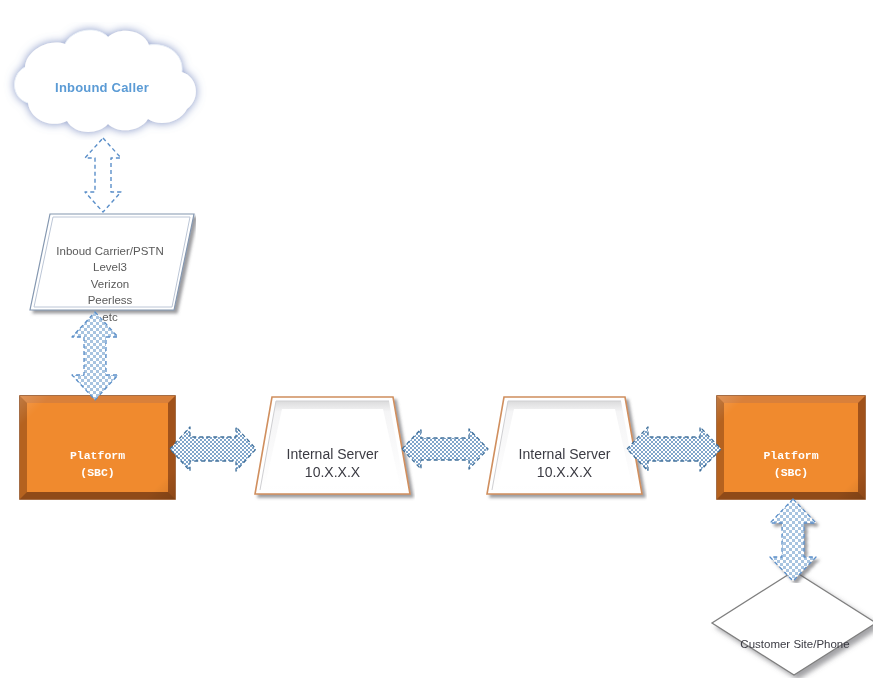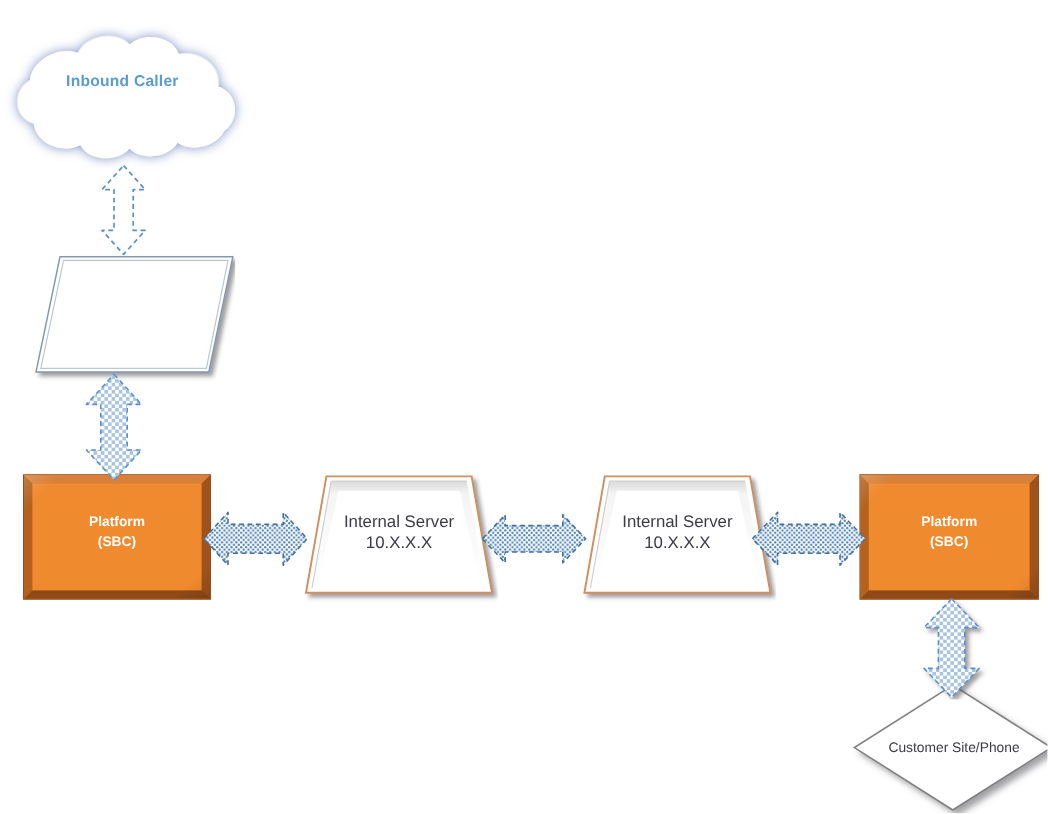--- a/index.html
+++ b/index.html
@@ -16,20 +16,21 @@
     width: 873px;
     height: 678px;
     background: #ffffff;
     overflow: hidden;
   }
   .node-label {
     position: absolute;
     text-align: center;
     pointer-events: none;
     white-space: pre-line;
+    margin-top: 20px;
   }
 
   
   #cloud-shape {
     position: absolute;
     left: 2px;
     top: 22px;
     width: 205px;
     height: 118px;
   }
@@ -80,20 +81,21 @@
       linear-gradient(315deg, rgba(0,0,0,0.12) 0%, rgba(0,0,0,0) 12%);
     pointer-events: none;
   }
   #platform-left  { left: 20px;  top: 396px; width: 155px; height: 103px; }
   #platform-right { left: 717px; top: 396px; width: 148px; height: 103px; }
   .platform-label {
     font-size: 11.5px;
     font-weight: bold;
     color: #ffffff;
     line-height: 17px;
+    font-family: Liberation Mono, monospace;
   }
   #platform-left-label  { left: 20px;  top: 427px; width: 155px; }
   #platform-right-label { left: 717px; top: 427px; width: 148px; }
 
   
   .trapezoid-shape {
     position: absolute;
     width: 165px;
     height: 110px;
     top: 392px;
@@ -196,20 +198,25 @@
              M26 81 C9 76 8 53 23 45"></path>
   </svg>
   <div class="node-label" id="cloud-label">Inbound Caller</div>
 
   <svg id="carrier-shape" viewBox="0 0 168 108">
     <g filter="url(#tightShadow)">
       <path fill="#ffffff" stroke="#8497b0" stroke-width="1.2" d="M22 4 L166 4 L146 100 L2 100 Z"></path>
     </g>
     <path fill="none" stroke="#bcc6d6" stroke-width="1" d="M25 7 L162 7 L144 97 L6 97 Z"></path>
   </svg>
+  <div class="node-label" id="carrier-label">Inboud Carrier/PSTN
+Level3
+Verizon
+Peerless
+etc</div>
 
   <div class="platform-box" id="platform-left"></div>
   <div class="node-label platform-label" id="platform-left-label">Platform
 (SBC)</div>
 
   <svg class="trapezoid-shape" id="server1-shape" viewBox="0 0 165 110">
     <g filter="url(#tightShadow)">
       <path fill="#ffffff" stroke="#d08f5e" stroke-width="1.6" d="M22 5 L143 5 L160 102 L5 102 Z"></path>
     </g>
     <path fill="url(#trapInner)" stroke="none" d="M26 9 L139 9 L155 98 L10 98 Z" opacity="0.95"></path>

